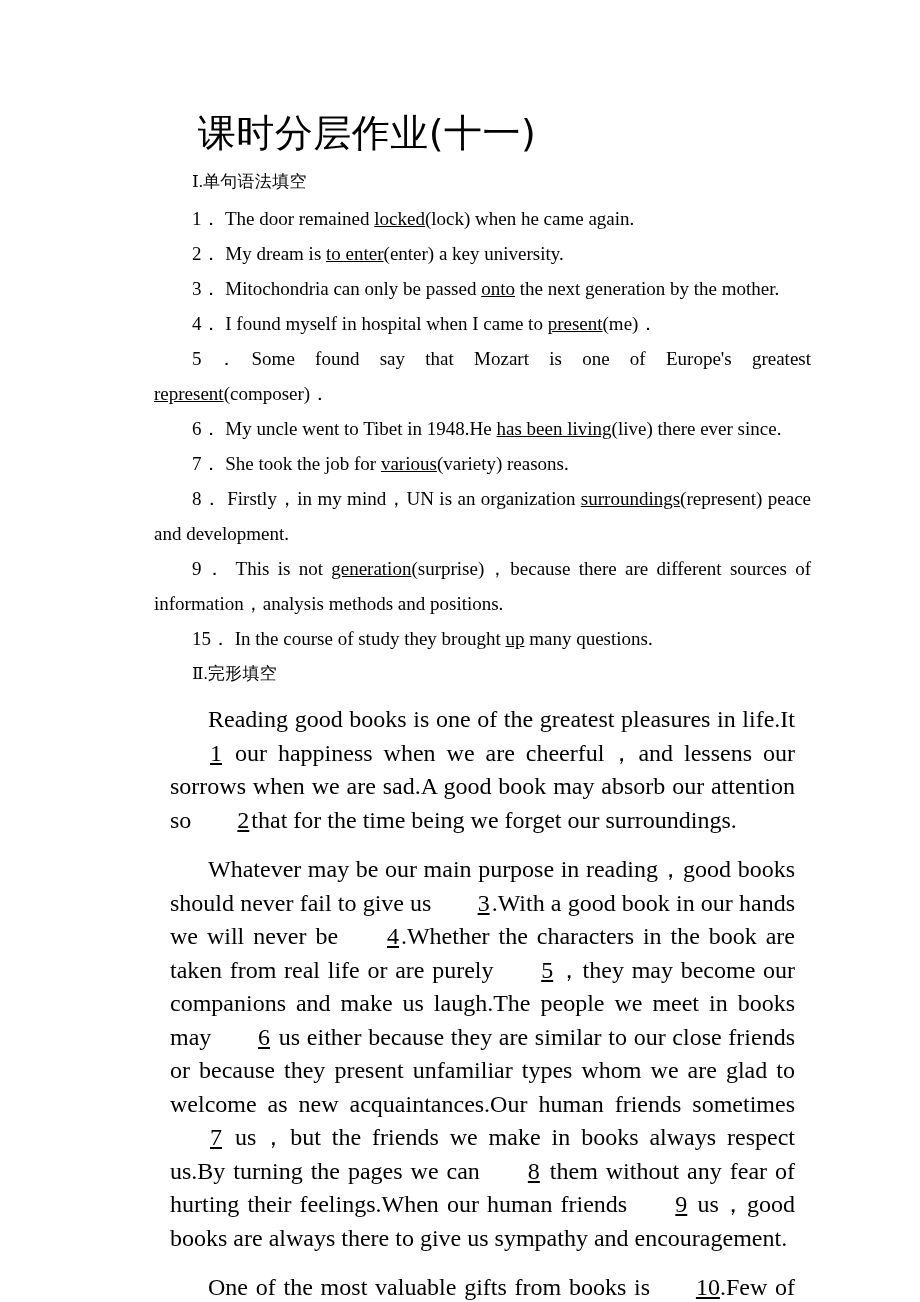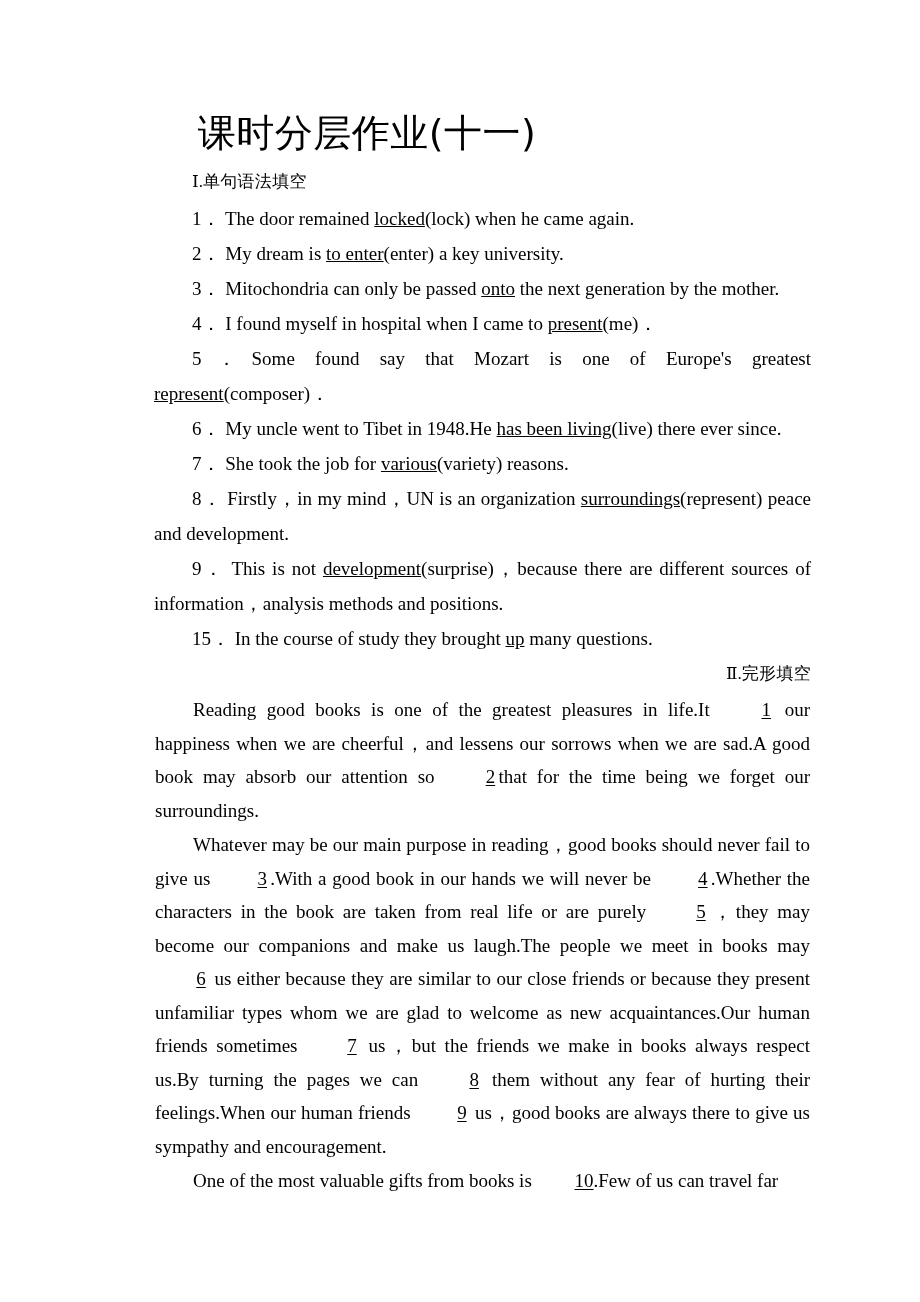--- a/index.html
+++ b/index.html
@@ -76,23 +76,23 @@
   .item .num {
     white-space: pre;
   }
   .u {
     text-decoration: underline;
     text-underline-offset: 1px;
   }
 
   
   .cloze-para {
-    font-size: 19px;
+    font-size: 24px;
     line-height: 33.5px;
-    margin: 1px;
+    margin: 16px;
     text-indent: 38px;
     text-align: justify;
     text-justify: inter-word;
   }
 
   
   .blank {
     display: inline-block;
     text-decoration: underline;
     text-underline-offset: 2px;
@@ -118,25 +118,25 @@
 
     <div id="grammar-items">
         <p class="item"><span class="num">1．</span><span class="sp"> </span><span>The door remained </span><span class="u">locked</span><span>(lock) when he came again.</span></p>
         <p class="item"><span class="num">2．</span><span class="sp"> </span><span>My dream is </span><span class="u">to enter</span><span>(enter) a key university.</span></p>
         <p class="item"><span class="num">3．</span><span class="sp"> </span><span>Mitochondria can only be passed </span><span class="u">onto</span><span> the next generation by the mother.</span></p>
         <p class="item"><span class="num">4．</span><span class="sp"> </span><span>I found myself in hospital when I came to </span><span class="u">present</span><span>(me)．</span></p>
         <p class="item"><span class="num">5．</span><span class="sp"></span><span>Some found say that Mozart is one of Europe's greatest </span><span class="u">represent</span><span>(composer)．</span></p>
         <p class="item"><span class="num">6．</span><span class="sp"> </span><span>My uncle went to Tibet in 1948.He </span><span class="u">has been living</span><span>(live) there ever since.</span></p>
         <p class="item"><span class="num">7．</span><span class="sp"> </span><span>She took the job for </span><span class="u">various</span><span>(variety) reasons.</span></p>
         <p class="item"><span class="num">8．</span><span class="sp"> </span><span>Firstly，in my mind，UN is an organization </span><span class="u">surroundings</span><span>(represent) peace and development.</span></p>
-        <p class="item"><span class="num">9．</span><span class="sp"> </span><span>This is not </span><span class="u">development</span><span>(surprise)，because there are different sources of information，analysis methods and positions.</span></p>
+        <p class="item"><span class="num">9．</span><span class="sp"> </span><span>This is not </span><span class="u">generation</span><span>(surprise)，because there are different sources of information，analysis methods and positions.</span></p>
         <p class="item"><span class="num">15．</span><span class="sp"> </span><span>In the course of study they brought </span><span class="u">up</span><span> many questions.</span></p>
       </div>
 
-    <div class="section-heading" style="margin-top:4px;text-align:right;">
+    <div class="section-heading" style="margin-top:4px;">
       <span class="numeral">Ⅱ</span><span class="numeral">.</span><span class="cjk">完形填空</span>
     </div>
 
     <div id="cloze-body">
         <p class="cloze-para"><span>Reading good books is one of the greatest pleasures in life.It </span><span class="blank">1</span><span> our happiness when we are cheerful，and lessens our   sorrows when we are sad.A good book may absorb our attention so </span><span class="blank">2</span><span>that for the time being we forget our surroundings.</span></p>
         <p class="cloze-para"><span>Whatever may be our main purpose in reading，good books should never fail to give us </span><span class="blank">3</span><span>.With a good book in our hands we will never be </span><span class="blank">4</span><span>.Whether the characters in the book are taken from real life or are purely </span><span class="blank">5</span><span>，they may become our companions and make us laugh.The people we meet in books may </span><span class="blank">6</span><span> us either because they are similar to our close friends or because they present unfamiliar types whom we are glad to welcome as new acquaintances.Our human friends sometimes </span><span class="blank">7</span><span> us，but the friends we make in books always respect us.By turning the pages we can </span><span class="blank">8</span><span> them without any fear of hurting their feelings.When our human friends </span><span class="blank">9</span><span> us，good books are always there to give us sympathy and encouragement.</span></p>
         <p class="cloze-para"><span>One of the most valuable gifts from books is </span><span class="blank">10</span><span>.Few of us can travel far</span></p>
       </div>
 
   </div>

